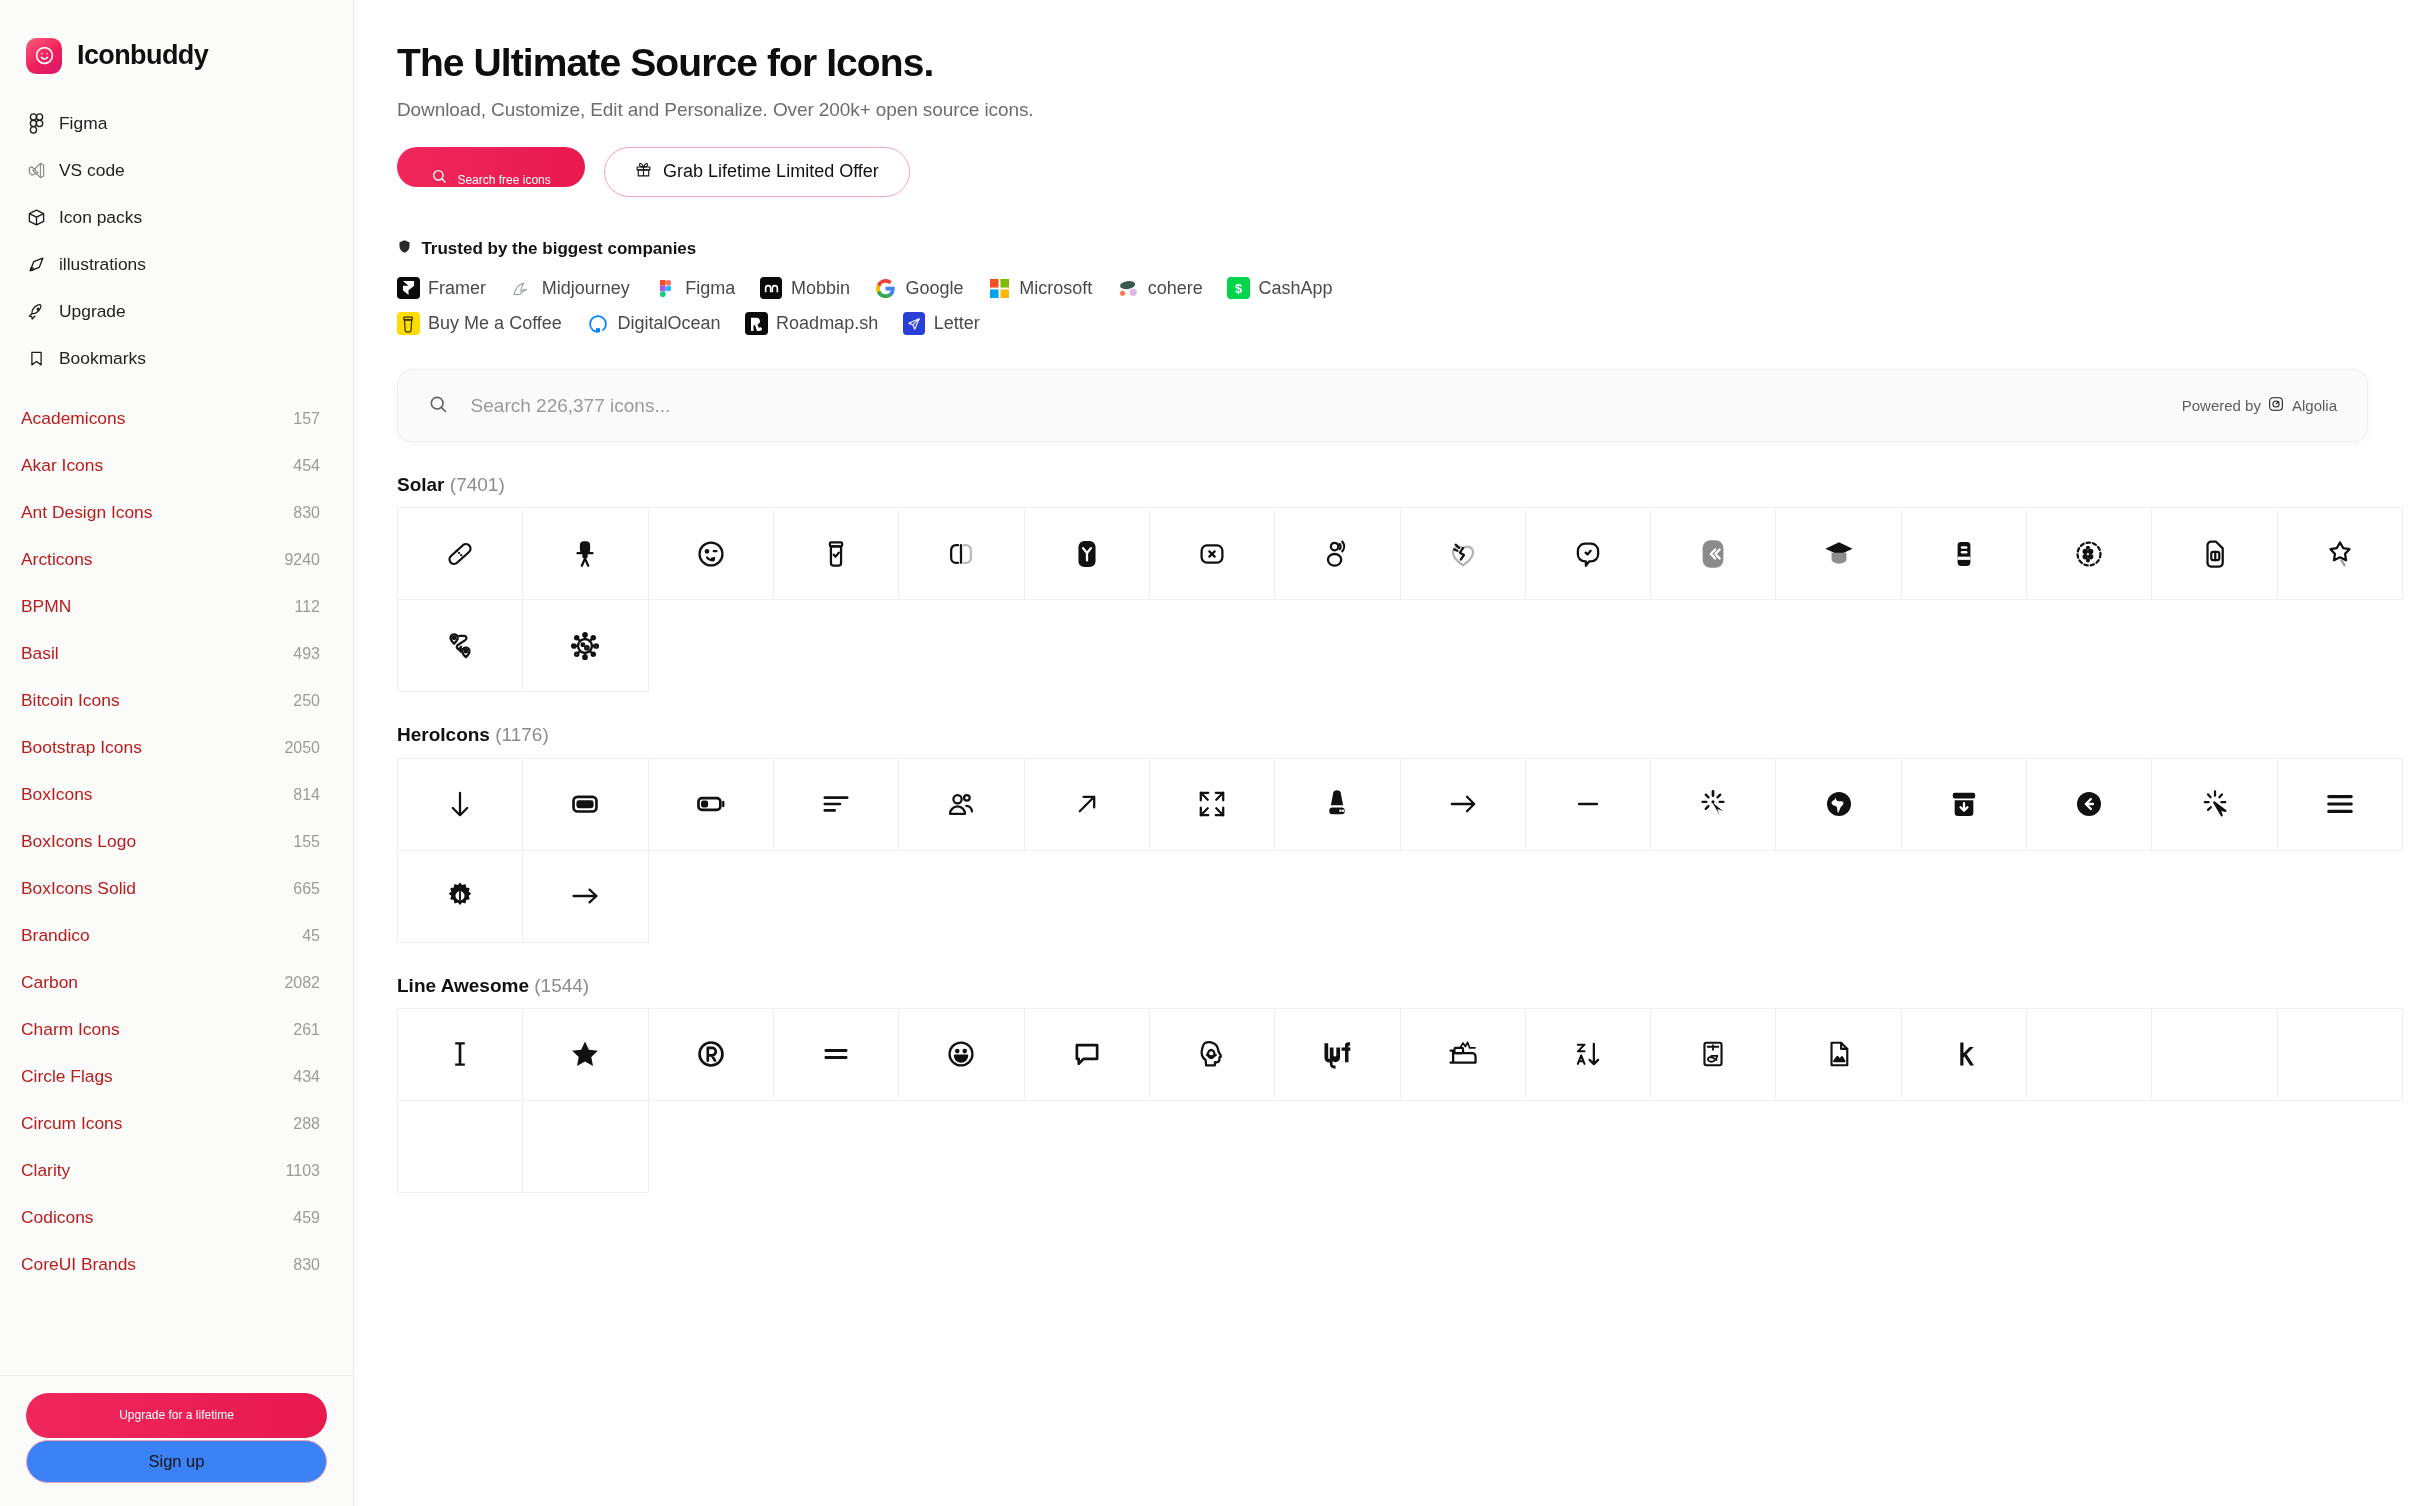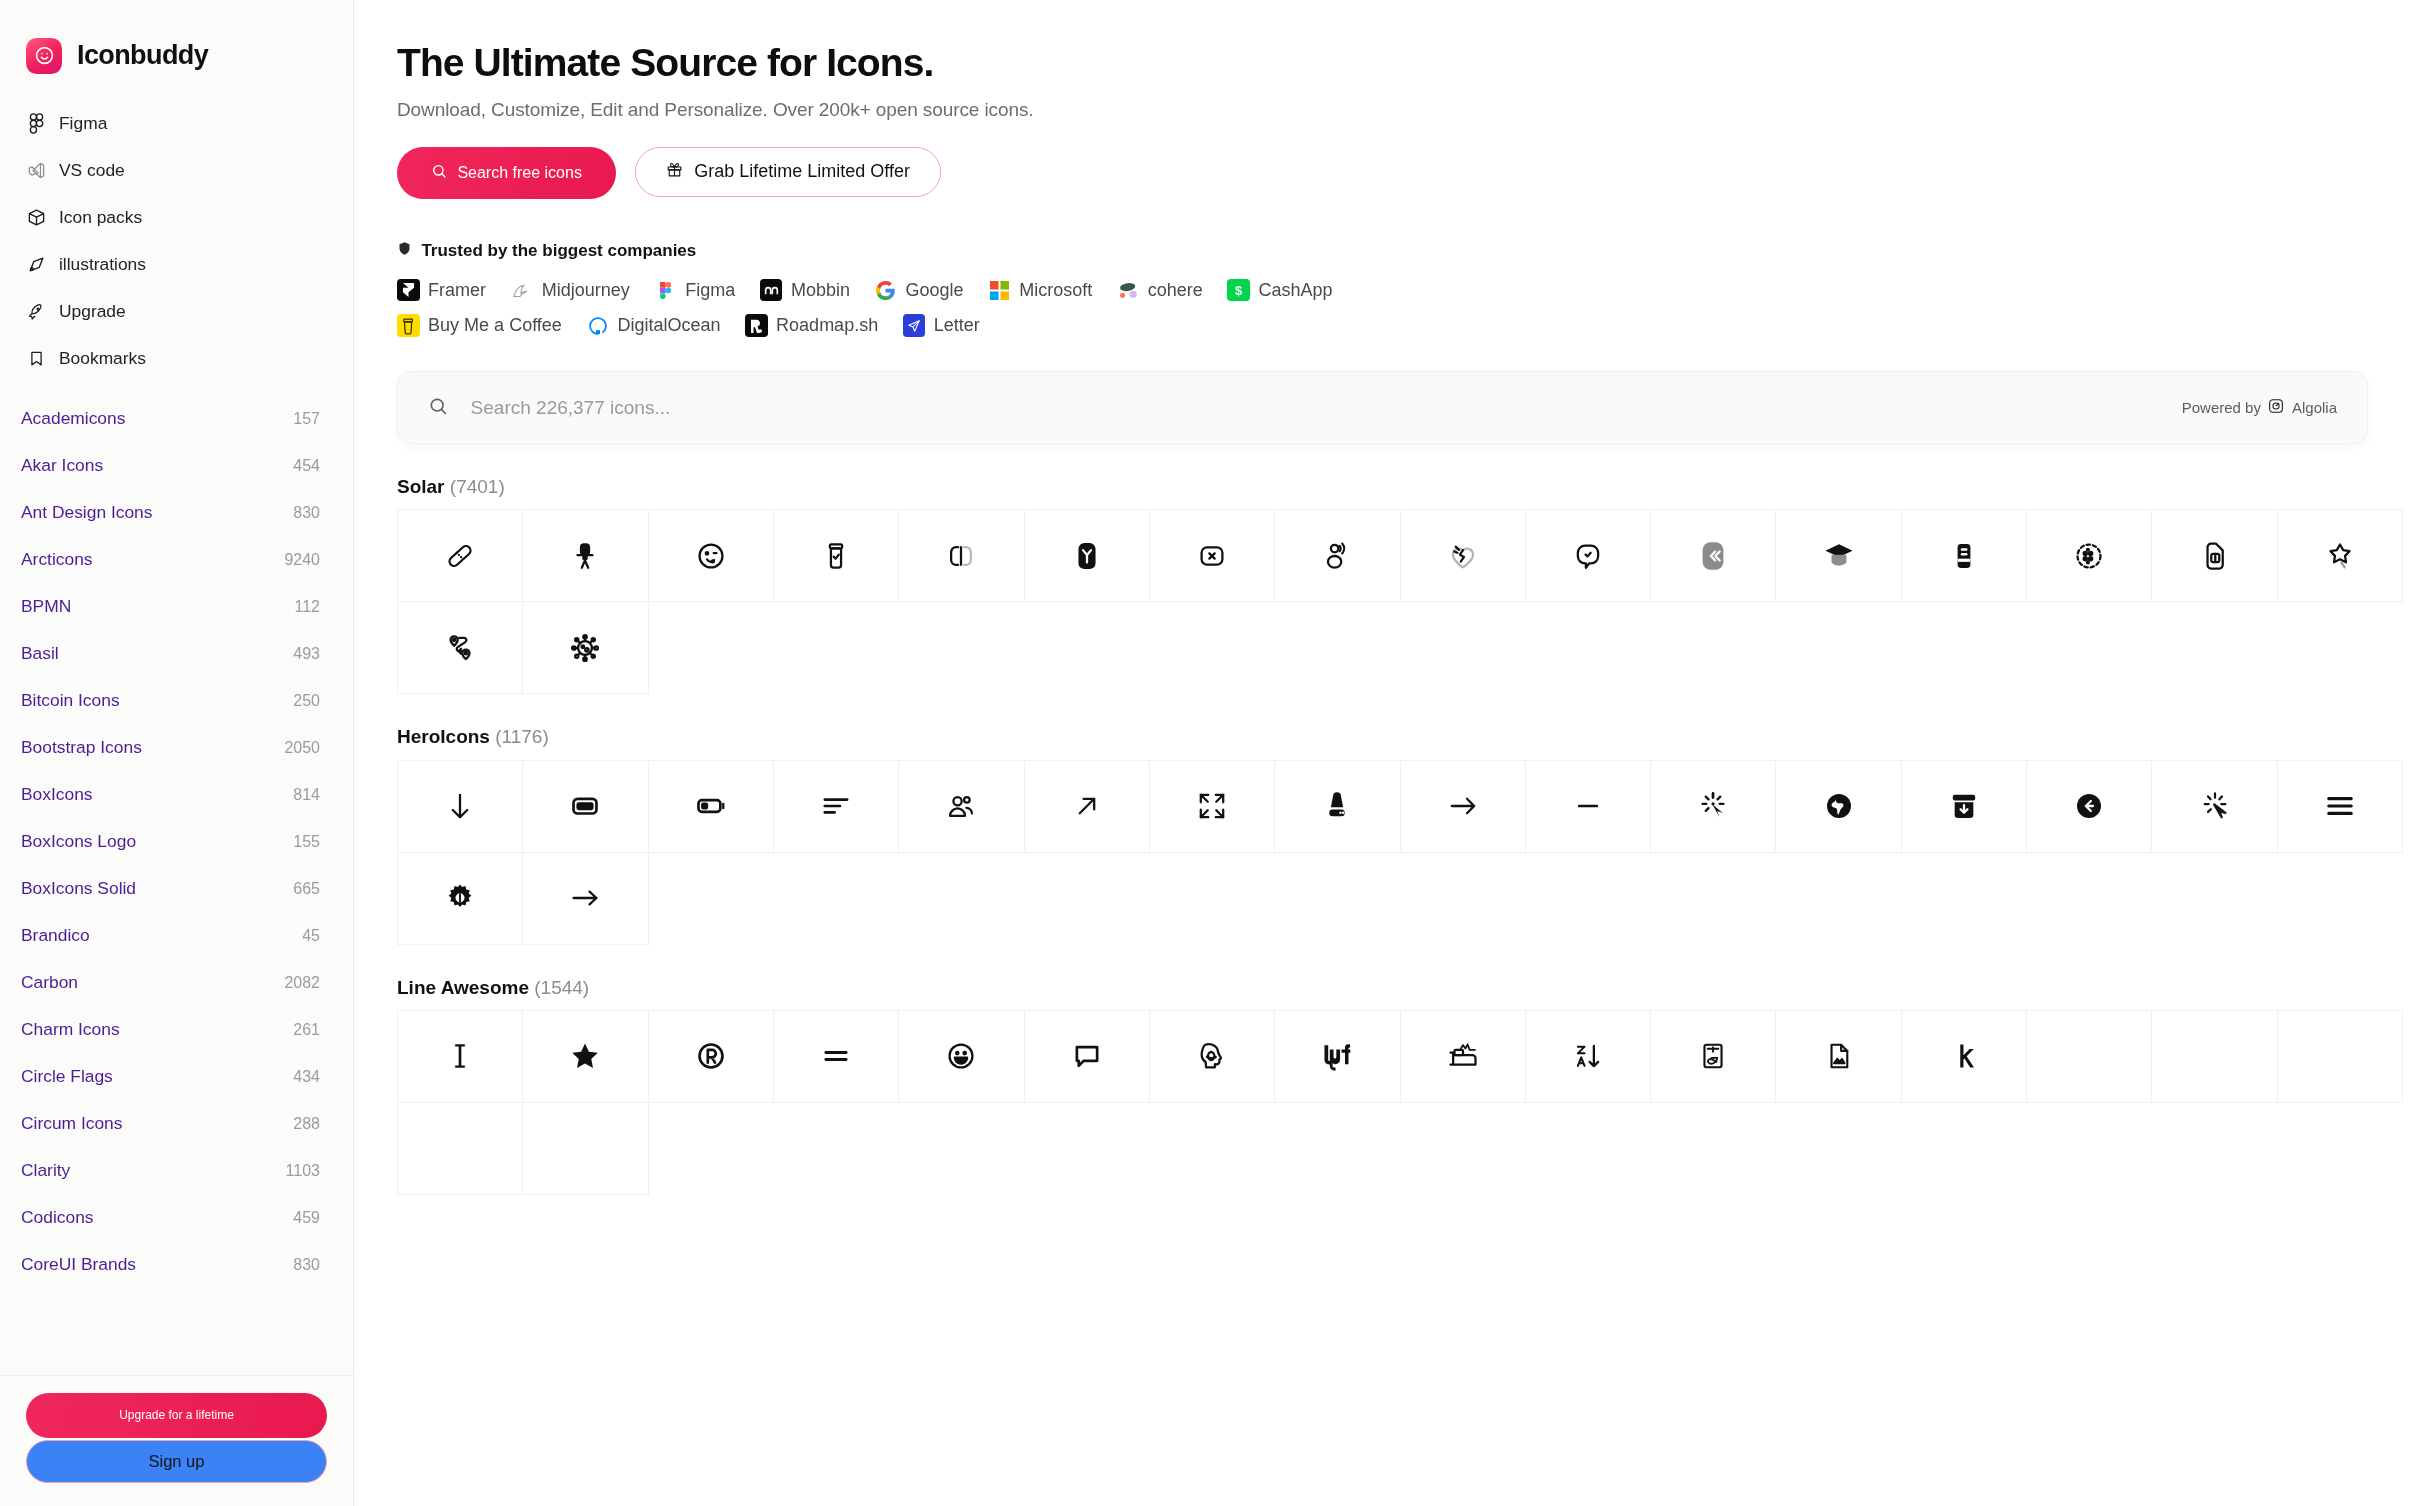--- a/index.html
+++ b/index.html
@@ -48,21 +48,21 @@
 
   .packs {
     flex: 1 1 auto; overflow: hidden;
     padding-top: 7.5px;
     border-bottom: 0.9px solid #ececec;
   }
   .pack-row {
     display: flex; align-items: center; justify-content: space-between;
     height: 47px; padding: 0 33px 0 21px; cursor: pointer;
   }
-  .pack-name { font-size: 17.4px; color: #4c1d95; }
+  .pack-name { font-size: 17.4px; color: #b91c1c; }
   .pack-count { font-size: 16px; color: #9b9b9b; }
 
   .side-cta { padding: 17px 26px 24.5px 26px; }
   .btn-upgrade {
     display: block; width: 100%; height: 45px; line-height: 45px;
     border-radius: 24.5px; border: none;
     background: linear-gradient(100deg,#f0275c 0%,#e8194f 100%);
     color: #fff; font-size: 12px; text-align: center; cursor: pointer;
     font-family: inherit;
   }
@@ -81,24 +81,24 @@
   }
   .hero-title {
     font-size: 39px; font-weight: 700; letter-spacing: -0.9px;
     color: #0e0e0e; line-height: 1.15;
   }
   .hero-sub {
     margin-top: 13px; font-size: 19px; color: #6d6d6d; letter-spacing: -0.1px;
   }
   .hero-btns { display: flex; gap: 19px; margin-top: 26px; }
   .btn-primary {
-    display: inline-flex; align-items: center; gap: 10.4px;
-    height: 52px; padding: 0 34px; border-radius: 28px; border: none;
+    display: inline-flex; align-items: flex-end; gap: 10.4px;
+    height: 40px; padding: 0 34px; border-radius: 28px; border: none;
     background: linear-gradient(100deg,#f0275c 0%,#e8194f 100%);
-    color: #fff; font-size: 16px; cursor: pointer; font-family: inherit;
+    color: #fff; font-size: 12px; cursor: pointer; font-family: inherit;
   }
   .btn-outline {
     display: inline-flex; align-items: center; gap: 11.3px;
     height: 50px; padding: 0 30px; border-radius: 28px;
     border: 0.9px solid #f1a6ba; background: #fff;
     color: #121212; font-size: 18px; cursor: pointer; font-family: Liberation Sans, sans-serif;
   }
 
   .trust-head {
     display: flex; align-items: center; gap: 9.4px;

